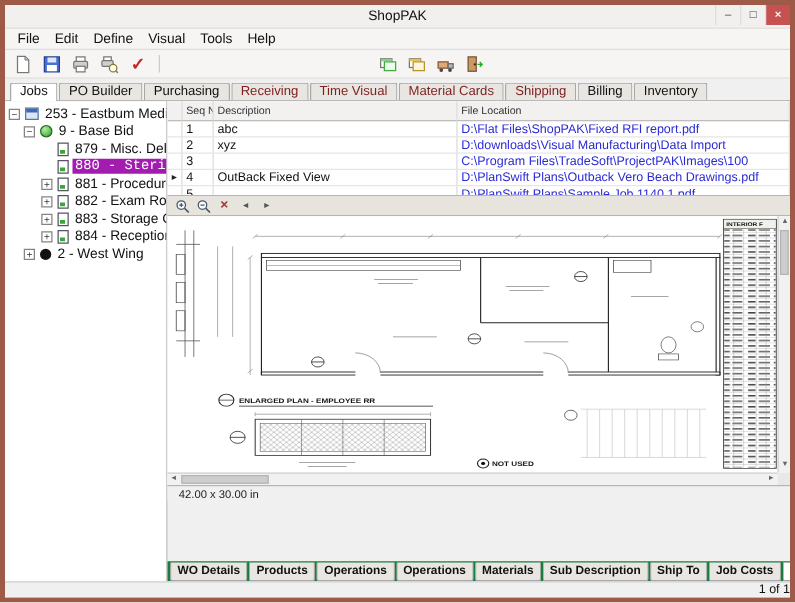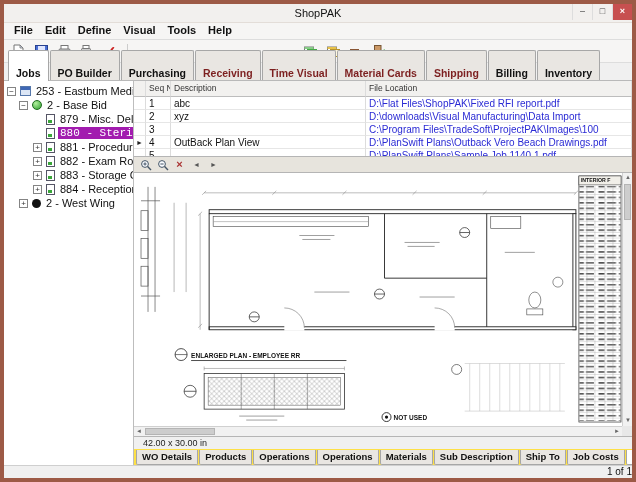--- a/index.html
+++ b/index.html
@@ -9,31 +9,31 @@
     display:flex;flex-direction:column;overflow:hidden;
     font-family:"Liberation Sans",sans-serif;color:#111;position:relative;
   }
   
   .titlebar{height:30px;background:#f2f0ee;position:relative;flex:0 0 18px;border-bottom:1px solid #e3ddd8;}
   .title{display:block;text-align:center;font-size:11px;line-height:18px;}
   .wincontrols{position:absolute;right:0;top:0;display:flex;height:16px;}
   .winbtn{width:20px;height:16px;font-size:9px;line-height:15px;text-align:center;color:#444;background:#f2f0ee;border-left:1px solid #ddd;cursor:default;}
   .winbtn.close{background:#c75050;color:#fff;font-weight:bold;}
   
-  .menubar{height:17px;flex:0 0 17px;background:#f6f5f4;border-bottom:1px solid #ddd;display:flex;align-items:flex-start;padding-left:4px;font-weight:bold;}
+  .menubar{height:17px;flex:0 0 17px;background:#f6f5f4;border-bottom:1px solid #ddd;display:flex;align-items:center;padding-left:4px;}
   .menuitem{font-size:11px;padding:1px 6px;}
   
   .toolbar{height:23px;flex:0 0 23px;background:#f6f5f4;border-bottom:1px solid #ddd;display:flex;align-items:center;padding-left:6px;gap:6px;}
   .tbicon{width:17px;height:17px;display:flex;align-items:center;justify-content:center;}
   .tbsep{width:1px;height:14px;background:#ccc;margin:0 2px;}
   .check{color:#c22;font-weight:bold;font-size:14px;line-height:14px;}
   .tbgap{width:160px;}
   
   .tabrow{height:18px;flex:0 0 18px;background:#f0f0f0;display:flex;align-items:flex-end;padding-left:4px;border-bottom:1px solid #b9b9b9;}
-  .tab{font-size:10.5px;font-weight:bold;padding:16px 7px 1px 7px;border:1px solid #a7a7a7;border-bottom:none;border-radius:2px 2px 0 0;background:#e9e6e2;margin-right:1px;white-space:nowrap;}
+  .tab{font-size:10.5px;font-weight:normal;padding:0 7px 1px 7px;border:1px solid #a7a7a7;border-bottom:none;border-radius:2px 2px 0 0;background:#e9e6e2;margin-right:1px;white-space:nowrap;}
   .tab.selected{background:#fff;position:relative;top:1px;padding-bottom:2px;}
   .tab.maroon{color:#7c1f1f;}
   
   .content{flex:1;display:flex;min-height:0;}
   .tree{flex:0 0 130px;background:#fff;border-right:1px solid #bdbdbd;padding:3px 0 0 3px;overflow:hidden;font-size:11px;}
   .tnode{height:14px;display:flex;align-items:center;white-space:nowrap;}
   .ind1{margin-left:12px;} .ind2{margin-left:26px;}
   .expand{width:9px;height:9px;flex:0 0 9px;border:1px solid #848484;background:#fff;font-size:8px;line-height:7px;text-align:center;margin-right:2px;color:#333;}
   .expand.plus::before{content:"+";}
   .expand.minus::before{content:"\2212";}
@@ -69,21 +69,21 @@
   .vscroll{position:absolute;right:0;top:0;bottom:10px;width:10px;background:#f1f1f1;border-left:1px solid #d0d0d0;}
   .hscroll{position:absolute;left:0;right:10px;bottom:0;height:10px;background:#f1f1f1;border-top:1px solid #d0d0d0;}
   .scorner{position:absolute;right:0;bottom:0;width:10px;height:10px;background:#e8e8e8;}
   .sarr{position:absolute;color:#666;font-size:6px;line-height:9px;text-align:center;width:10px;height:10px;}
   .vscroll .up{top:0;} .vscroll .dn{bottom:0;}
   .hscroll .lf{left:0;} .hscroll .rt{right:0;}
   .vthumb{position:absolute;left:1px;right:1px;top:11px;height:36px;background:#cdcdcd;border:1px solid #b4b4b4;}
   .hthumb{position:absolute;top:1px;bottom:1px;left:11px;width:70px;background:#cdcdcd;border:1px solid #b4b4b4;}
   
   .sizerow{flex:0 0 12px;font-size:9px;line-height:12px;padding-left:9px;background:#f0f0f0;color:#222;}
-  .btabs{flex:0 0 16px;background:#fde047;display:flex;align-items:flex-end;padding-left:2px;}
+  .btabs{flex:0 0 16px;background:#15803d;display:flex;align-items:flex-end;padding-left:2px;margin-top:48px;}
   .btab{font-size:9.5px;font-weight:bold;padding:1px 5px 2px 5px;border:1px solid #a7a7a7;border-top:none;border-radius:0 0 2px 2px;background:#e9e6e2;margin-right:1px;white-space:nowrap;}
   .btab.selected{background:#fff;}
   
   .statusbar{flex:0 0 13px;background:#f0f0f0;border-top:1px solid #cfcfcf;font-size:10px;line-height:12px;padding-left:8px;text-align:right;}
 </style>
 </head>
 <body>
 
 <div class="window">
 
@@ -186,21 +186,21 @@
 
     <div class="tree">
       <div class="tnode">
         <span class="expand minus"></span>
         <span class="ticon ic-building"></span>
         <span class="tlabel">253 - Eastbum Medical Cent</span>
       </div>
       <div class="tnode ind1">
         <span class="expand minus"></span>
         <span class="ticon ic-sphere"></span>
-        <span class="tlabel">2 - Base Bid</span>
+        <span class="tlabel">9 - Base Bid</span>
       </div>
       <div class="tnode ind2">
         <span class="expspc"></span>
         <span class="ticon ic-doc"></span>
         <span class="tlabel">879 - Misc. Delivery &amp;</span>
       </div>
       <div class="tnode ind2">
         <span class="expspc"></span>
         <span class="ticon ic-doc"></span>
         <span class="tlabel sel">880 - Steril/Lab</span>
@@ -255,21 +255,21 @@
         </div>
         <div class="frow">
           <div class="fcell mark"></div>
           <div class="fcell">3</div>
           <div class="fcell"></div>
           <div class="fcell link">C:\Program Files\TradeSoft\ProjectPAK\Images\100</div>
         </div>
         <div class="frow">
           <div class="fcell mark">►</div>
           <div class="fcell">4</div>
-          <div class="fcell">OutBack Plan View</div>
+          <div class="fcell">OutBack Fixed View</div>
           <div class="fcell link">D:\PlanSwift Plans\Outback Vero Beach Drawings.pdf</div>
         </div>
         <div class="frow">
           <div class="fcell mark"></div>
           <div class="fcell">5</div>
           <div class="fcell"></div>
           <div class="fcell link">D:\PlanSwift Plans\Sample Job 1140 1.pdf</div>
         </div>
       </div>
 

